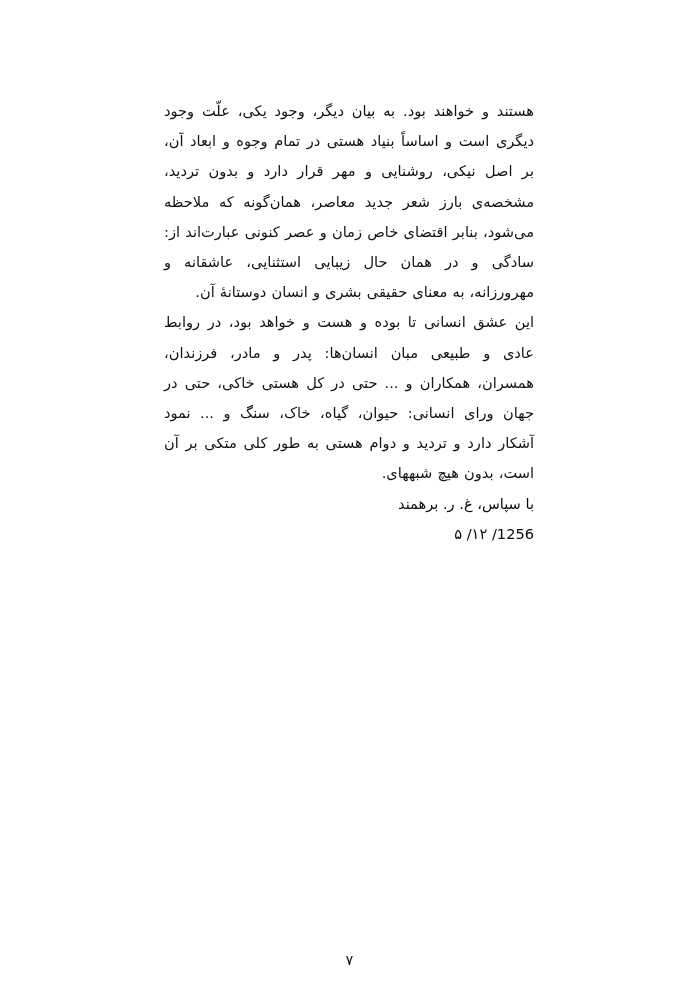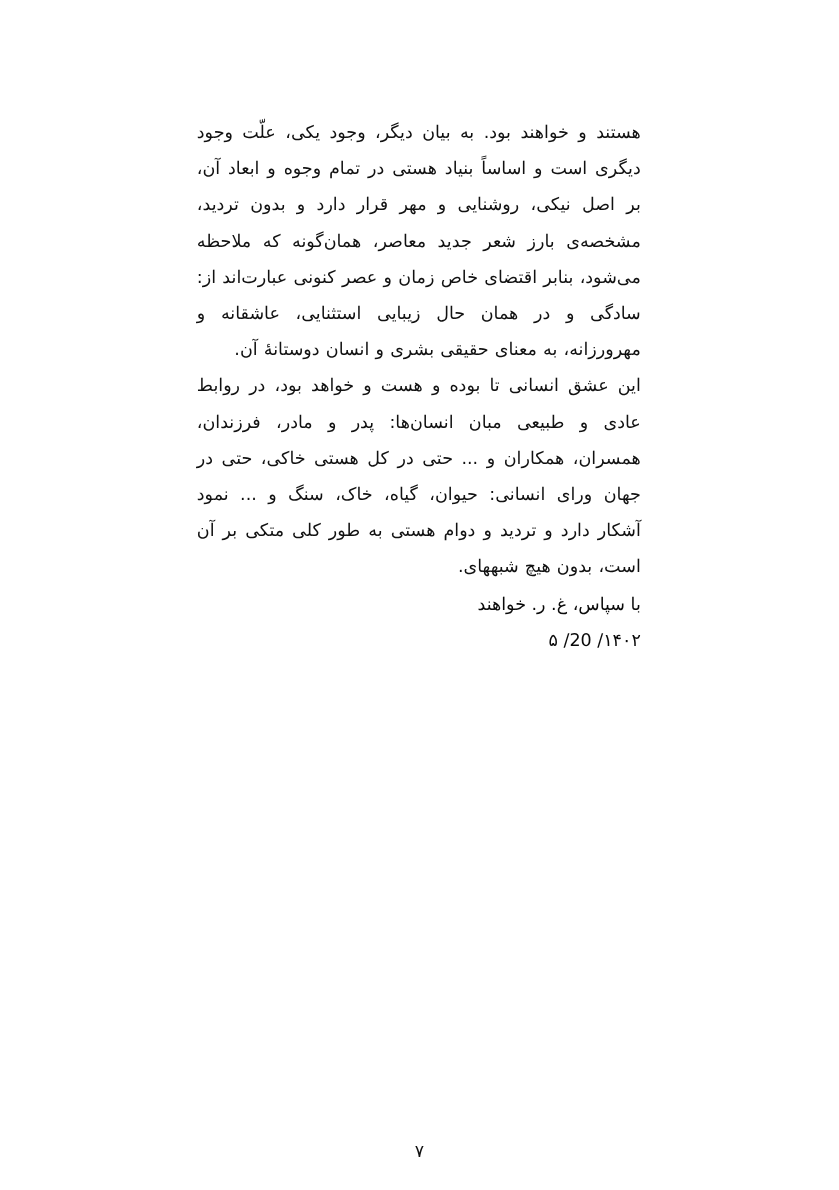--- a/index.html
+++ b/index.html
@@ -63,17 +63,17 @@
     direction: rtl;
   }
 </style>
 </head>
 <body>
 
 <div class="page">
   <div class="text-block">
     <p class="para">هستند و خواهند بود. به بیان دیگر، وجود یکی، علّت وجود دیگری است و اساساً بنیاد هستی در تمام وجوه و ابعاد آن، بر اصل نیکی، روشنایی و مهر قرار دارد و بدون تردید، مشخصه‌ی بارز شعر جدید معاصر، همان‌گونه که ملاحظه می‌شود، بنابر اقتضای خاص زمان و عصر کنونی عبارت‌اند از: سادگی و در همان حال زیبایی استثنایی، عاشقانه و مهرورزانه، به معنای حقیقی بشری و انسان دوستانهٔ آن.</p>
     <p class="para">این عشق انسانی تا بوده و هست و خواهد بود، در روابط عادی و طبیعی مبان انسان‌ها: پدر و مادر، فرزندان، همسران، همکاران و ... حتی در کل هستی خاکی، حتی در جهان ورای انسانی: حیوان، گیاه، خاک، سنگ و ... نمود آشکار دارد و تردید و دوام هستی به طور کلی متکی بر آن است، بدون هیچ شبههای.</p>
-    <p class="sig">با سپاس، غ. ر. خواهند</p>
-    <p class="date">۱۴۰۲/ 20/ ۵</p>
+    <p class="sig">با سپاس، غ. ر. برهمند</p>
+    <p class="date">1256/ ۱۲/ ۵</p>
   </div>
   <div class="folio">۷</div>
 </div>
 
 </body></html>

